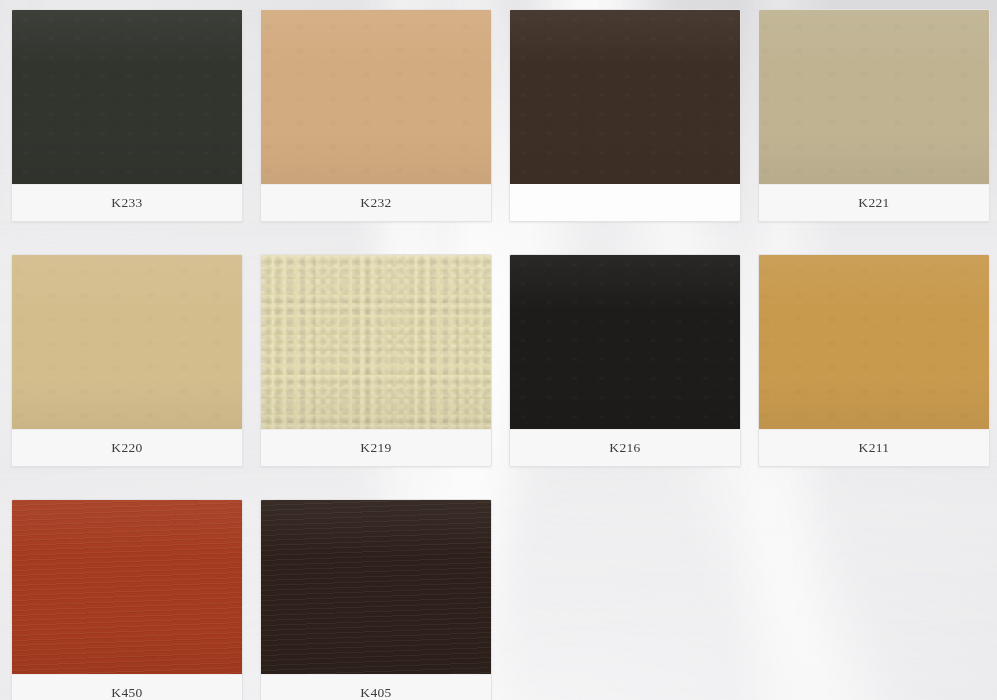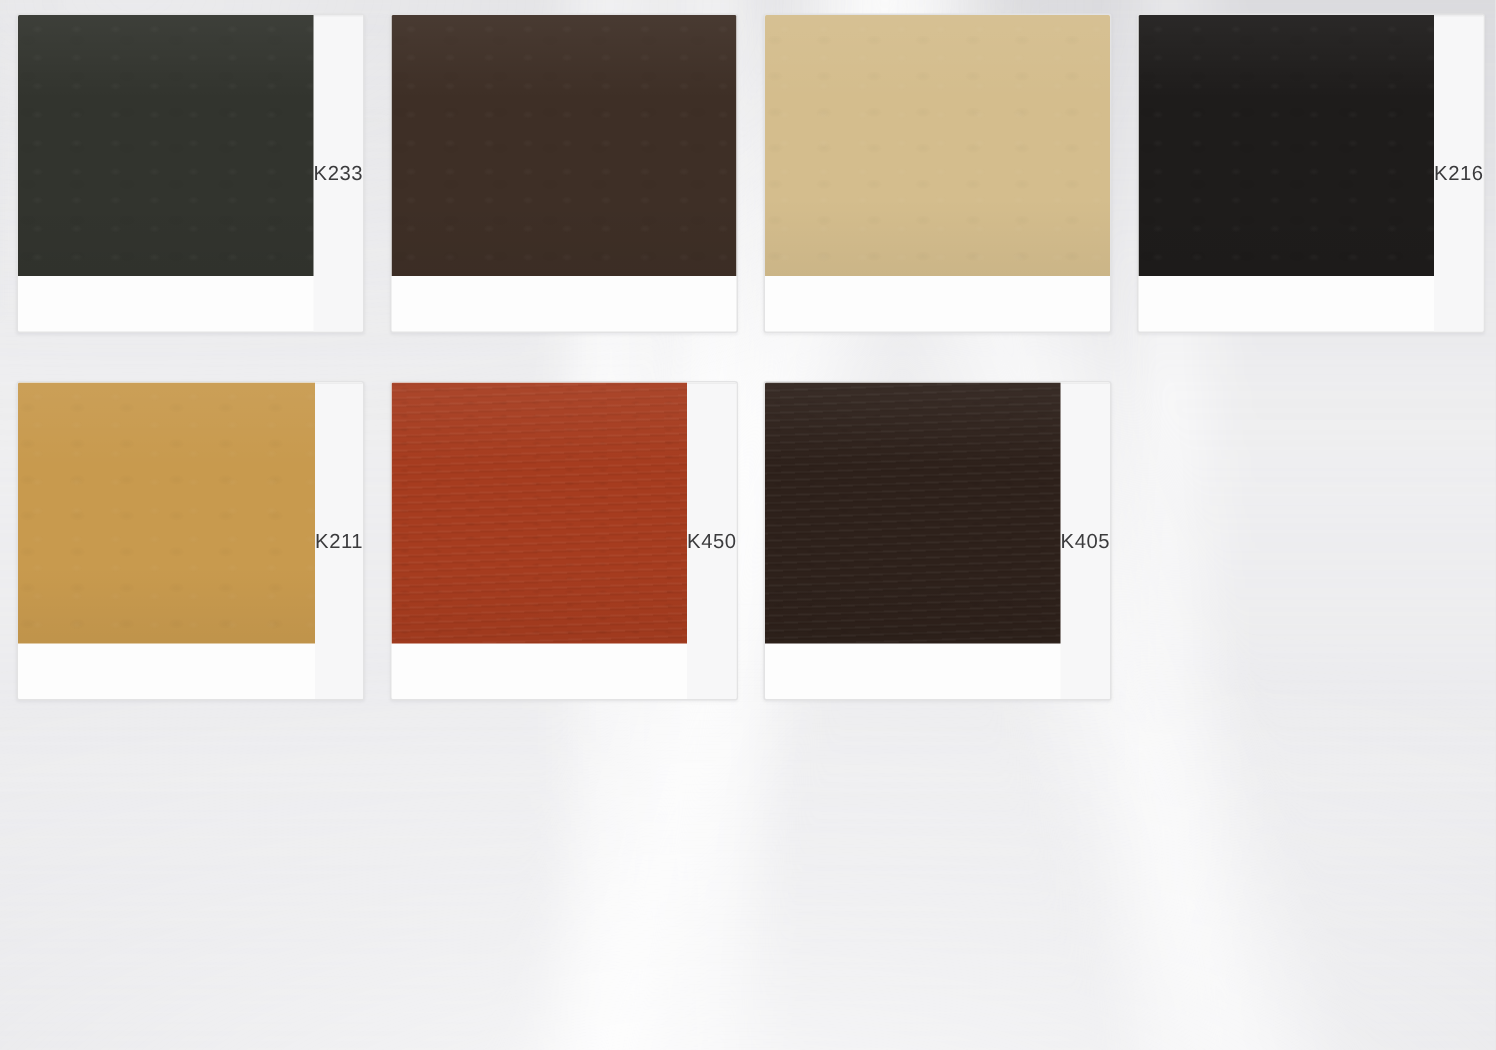--- a/index.html
+++ b/index.html
@@ -95,21 +95,23 @@
     row-gap: 32px;
     padding: 9px 10px 0 11px;
   }
 
   .swatch-card {
     background: #fdfdfd;
     border: 1px solid #e3e3e4;
     border-radius: 2px;
     box-shadow: 0 1px 2px rgba(120,120,125,.10);
     display: flex;
-    overflow: hidden;
+    flex-direction: column;
+    overflow: hidden;
+    font-family: Liberation Serif, serif;
   }
 
   .swatch-image {
     height: 174px;
     width: 100%;
     position: relative;
     overflow: hidden;
     background-color: #888;
   }
 
@@ -193,24 +195,45 @@
 </div>
 
 <div id="gallery">
     <div class="swatch-card">
       <div class="swatch-image grain-smooth" style="background-color: rgb(50, 52, 46);"></div>
       <div class="swatch-caption">
         <span class="swatch-code">K233</span>
       </div>
     </div>
     <div class="swatch-card">
+      <div class="swatch-image grain-smooth" style="background-color: rgb(211, 171, 128);"></div>
+      <div class="swatch-caption">
+        <span class="swatch-code">K232</span>
+      </div>
+    </div>
+    <div class="swatch-card">
       <div class="swatch-image grain-smooth" style="background-color: rgb(62, 47, 38);"></div>
     </div>
     <div class="swatch-card">
+      <div class="swatch-image grain-smooth" style="background-color: rgb(191, 179, 146);"></div>
+      <div class="swatch-caption">
+        <span class="swatch-code">K221</span>
+      </div>
+    </div>
+    <div class="swatch-card">
       <div class="swatch-image grain-smooth" style="background-color: rgb(212, 189, 141);"></div>
+      <div class="swatch-caption">
+        <span class="swatch-code">K220</span>
+      </div>
+    </div>
+    <div class="swatch-card">
+      <div class="swatch-image grain-pebble" style="background-color: rgb(228, 220, 176);"></div>
+      <div class="swatch-caption">
+        <span class="swatch-code">K219</span>
+      </div>
     </div>
     <div class="swatch-card">
       <div class="swatch-image grain-smooth" style="background-color: rgb(30, 28, 27);"></div>
       <div class="swatch-caption">
         <span class="swatch-code">K216</span>
       </div>
     </div>
     <div class="swatch-card">
       <div class="swatch-image grain-smooth" style="background-color: rgb(200, 154, 78);"></div>
       <div class="swatch-caption">

